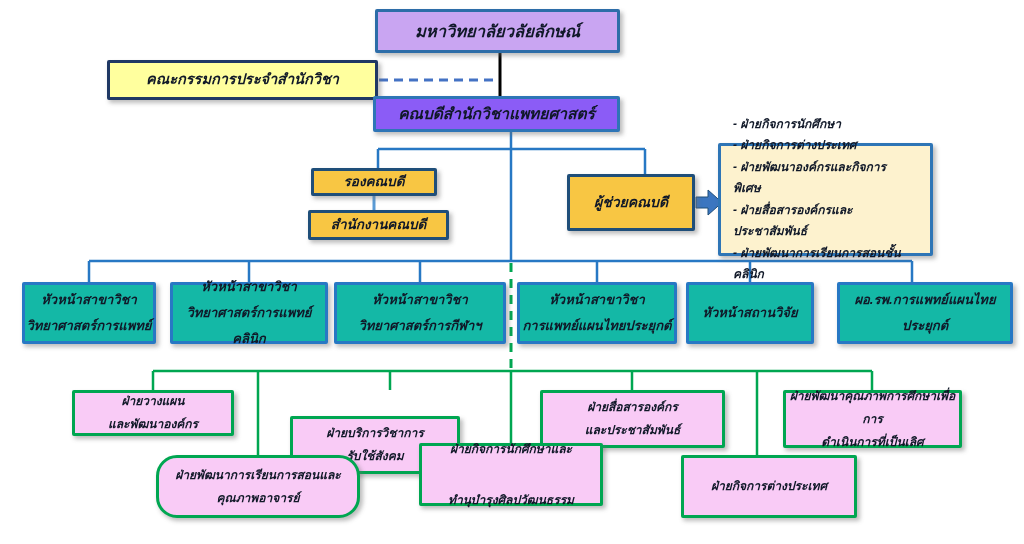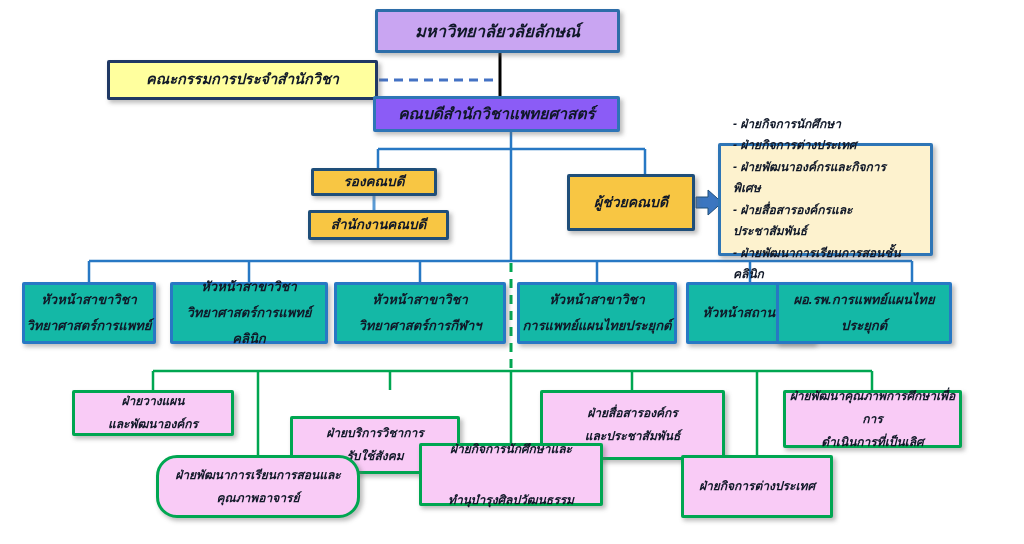--- a/index.html
+++ b/index.html
@@ -97,48 +97,48 @@
     <span>วิทยาศาสตร์การกีฬาฯ</span>
   </div>
   <div class="box blue" style="left:517px;top:282px;width:160px;height:62px;">
     <span>หัวหน้าสาขาวิชา</span>
     <span>การแพทย์แผนไทยประยุกต์</span>
   </div>
   <div class="box blue" style="left:686px;top:282px;width:128px;height:62px;">
     <span>หัวหน้าสถานวิจัย</span>
     <span></span>
   </div>
-  <div class="box blue" style="left:776px;top:282px;width:176px;height:62px;">
+  <div class="box blue" style="left:837px;top:282px;width:176px;height:62px;">
     <span>ผอ.รพ.การแพทย์แผนไทย</span>
     <span>ประยุกต์</span>
   </div>
 
   <div class="box pink" style="left:72px;top:390px;width:162px;height:46px;">
     <span>ฝ่ายวางแผน</span>
     <span>และพัฒนาองค์กร</span>
   </div>
   <div class="box pink" style="left:290px;top:390px;width:170px;height:58px;margin-top:26px;">
     <span>ฝ่ายบริการวิชาการ</span>
     <span>รับใช้สังคม</span>
   </div>
-  <div class="box pink" style="left:540px;top:390px;width:185px;height:70px;">
+  <div class="box pink" style="left:540px;top:390px;width:185px;height:58px;">
     <span>ฝ่ายสื่อสารองค์กร</span>
     <span>และประชาสัมพันธ์</span>
   </div>
   <div class="box pink" style="left:783px;top:390px;width:179px;height:58px;">
     <span>ฝ่ายพัฒนาคุณภาพการศึกษาเพื่อการ</span>
     <span>ดำเนินการที่เป็นเลิศ</span>
   </div>
 
   <div class="box pink" style="left:156px;top:455px;width:204px;height:63px;border-radius:21px;">
     <span>ฝ่ายพัฒนาการเรียนการสอนและ</span>
     <span>คุณภาพอาจารย์</span>
   </div>
   <div class="box pink" style="left:419px;top:443px;width:184px;height:63px;gap:28px;">
     <span>ฝ่ายกิจการนักศึกษาและ</span>
     <span>ทำนุบำรุงศิลปวัฒนธรรม</span>
   </div>
-  <div class="box pink" style="left:681px;top:455px;width:152px;height:63px;">
+  <div class="box pink" style="left:681px;top:455px;width:176px;height:63px;">
     <span>ฝ่ายกิจการต่างประเทศ</span>
     <span></span>
   </div>
 
 </div>
 
 </body></html>

